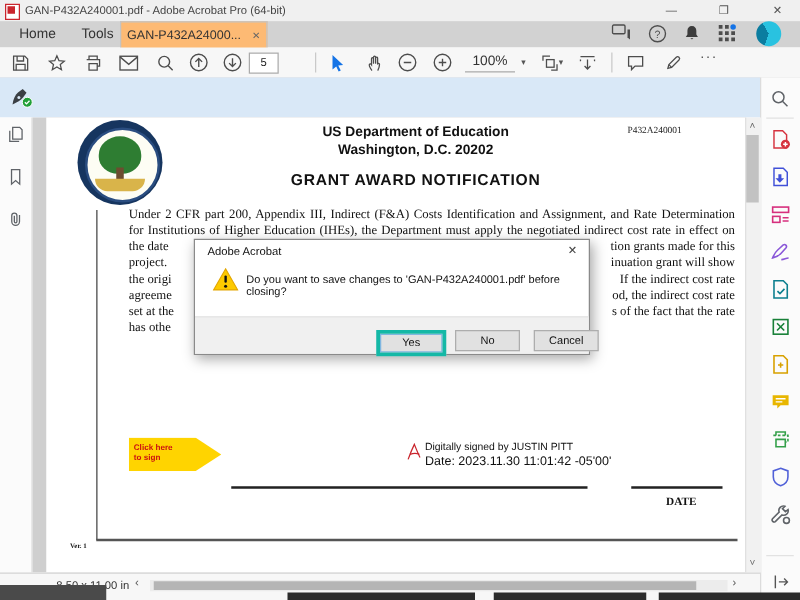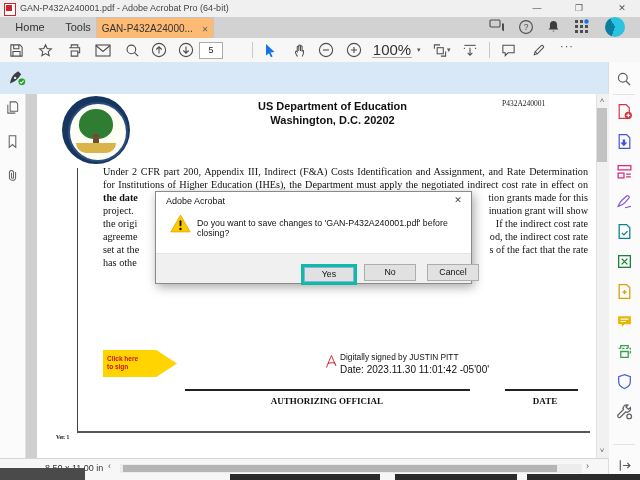--- a/index.html
+++ b/index.html
@@ -15,21 +15,21 @@
   .tab{top:17px;height:21px;line-height:21px;font-size:11px;color:#333;text-align:center;}
   #doctab{background:#fdba74;border:1px solid #c4c4c4;border-bottom:none;font-size:10px;}
   .topico{top:19px;width:24px;height:18px;text-align:center;}
   
   #toolbar{left:0;top:38px;width:640px;height:24px;background:#f7f7f7;border-bottom:1px solid #d7d7d7;}
   .tbtn{top:41px;width:20px;height:18px;display:flex;align-items:center;justify-content:center;}
   .tdiv{top:42px;width:1px;height:16px;background:#c9c9c9;}
   #pagebox{left:199px;top:42px;width:22px;height:15px;border:1px solid #ababab;background:#fff;
            font-size:9px;text-align:center;line-height:15px;color:#222;}
   #pagetotal{left:226px;top:45px;font-size:9px;color:#333;margin-top:40px;}
-  #zoombox{left:372px;top:42px;width:40px;height:15px;border-bottom:1px solid #ababab;font-size:15px;
+  #zoombox{left:372px;top:42px;width:40px;height:15px;border-bottom:1px solid #ababab;font-size:11px;
            color:#333;text-align:center;line-height:15px;}
   .caret{font-size:7px;color:#555;}
   
   #bluebar{left:0;top:62px;width:608px;height:32px;background:#d9e8f7;}
   #sigmsg{left:32px;top:71px;font-size:11px;color:#1b1b1b;}
   #sigpanelbtn{left:497px;top:70px;width:98px;height:17px;border:1px solid #333;border-radius:10px;
       font-size:10px;color:#111;text-align:center;line-height:17px;background:rgba(255,255,255,0.25);}
   
   #rail{left:608px;top:62px;width:32px;height:418px;background:#fbfbfb;border-left:1px solid #dcdcdc;}
   .ric{left:615px;width:18px;height:18px;display:flex;align-items:center;justify-content:center;}
@@ -341,28 +341,29 @@
 
     <div class="abs" style="left:25px;top:2px;width:68px;height:68px;border-radius:50%;background:#16355f;">
       <div class="abs" style="left:6px;top:6px;width:56px;height:56px;border-radius:50%;background:#fdfdf4;border:2px solid #2a4d80;"></div>
       <div class="abs" style="left:17px;top:13px;width:34px;height:30px;border-radius:50% 50% 45% 45%;background:#2e7d32;"></div>
       <div class="abs" style="left:31px;top:38px;width:6px;height:12px;background:#6d4c2f;"></div>
       <div class="abs" style="left:14px;top:47px;width:40px;height:10px;border-radius:0 0 20px 20px;background:#d9b44a;"></div>
     </div>
 
     <div class="abs" style="left:40px;top:6px;width:511px;text-align:center;font-size:11px;font-weight:bold;color:#111;">US Department of Education</div>
     <div class="abs" style="left:40px;top:20px;width:511px;text-align:center;font-size:11px;font-weight:bold;color:#111;">Washington, D.C. 20202</div>
+    <div class="abs" style="left:40px;top:43px;width:511px;text-align:center;font-size:12.5px;font-weight:bold;letter-spacing:.6px;color:#111;">GRANT AWARD NOTIFICATION</div>
     <div class="abs serif" style="left:465px;top:5px;font-size:7.5px;color:#222;">P432A240001</div>
 
     <div class="abs" style="left:40px;top:74px;width:1px;height:264px;background:#444;"></div>
     <div class="abs" style="left:40px;top:337px;width:513px;height:2px;background:#555;"></div>
 
     <div class="abs serif bodyline" style="left:66px;top:72px;width:485px;text-align:justify;text-align-last:justify;">Under 2 CFR part 200, Appendix III, Indirect (F&amp;A) Costs Identification and Assignment, and Rate Determination</div>
     <div class="abs serif bodyline" style="left:66px;top:85px;width:485px;text-align:justify;text-align-last:justify;">for Institutions of Higher Education (IHEs), the Department must apply the negotiated indirect cost rate in effect on</div>
-    <div class="abs serif bodyline" style="left:66px;top:98px;font-weight:bold;">the date</div>
+    <div class="abs serif bodyline" style="left:66px;top:98px;">the date</div>
     <div class="abs serif bodyline" style="right:8px;top:98px;">tion grants made for this</div>
     <div class="abs serif bodyline" style="left:66px;top:111px;">project. </div>
     <div class="abs serif bodyline" style="right:8px;top:111px;">inuation grant will show</div>
     <div class="abs serif bodyline" style="left:66px;top:124px;">the origi</div>
     <div class="abs serif bodyline" style="right:8px;top:124px;">If the indirect cost rate</div>
     <div class="abs serif bodyline" style="left:66px;top:137px;">agreeme</div>
     <div class="abs serif bodyline" style="right:8px;top:137px;">od, the indirect cost rate</div>
     <div class="abs serif bodyline" style="left:66px;top:150px;">set at the</div>
     <div class="abs serif bodyline" style="right:8px;top:150px;">s of the fact that the rate</div>
     <div class="abs serif bodyline" style="left:66px;top:163px;">has othe</div>
@@ -376,21 +377,20 @@
     <span class="abs" style="left:288px;top:259px;">
       <svg width="12" height="16" viewBox="0 0 12 16" fill="none" stroke="#c9252d" stroke-width="1">
           <path d="M1.5 14.5 C3.5 9 5.5 4.5 6.5 2.5 C7.5 5 9.5 10 11 13"></path>
           <path d="M3 10.5 C5.5 9.5 8.5 9.5 10.5 10.5"></path>
         </svg>
     </span>
     <div class="abs" style="left:303px;top:258px;font-size:8.3px;color:#111;">Digitally signed by JUSTIN PITT</div>
     <div class="abs" style="left:303px;top:270px;font-size:10px;color:#111;">Date: 2023.11.30 11:01:42 -05'00'</div>
     <div class="abs" style="left:148px;top:295px;width:285px;height:2px;background:#222;"></div>
     <div class="abs" style="left:468px;top:295px;width:73px;height:2px;background:#222;"></div>
-    <div class="abs serif" style="left:190px;top:302px;width:200px;text-align:center;font-size:9px;font-weight:bold;color:#111;">AUTHORIZING OFFICIAL</div>
     <div class="abs serif" style="left:488px;top:302px;width:40px;text-align:center;font-size:9px;font-weight:bold;color:#111;">DATE</div>
     <div class="abs serif" style="left:19px;top:340px;font-size:5.5px;font-weight:bold;color:#111;">Ver. 1</div>
   </div>
 
   <div class="abs" id="vscroll"></div>
   <div class="abs scrgl" style="left:596px;top:96px;">˄</div>
   <div class="abs" id="vthumb"></div>
   <div class="abs scrgl" style="left:596px;top:446px;">˅</div>
 
   <div class="abs" id="statusbar"></div>

